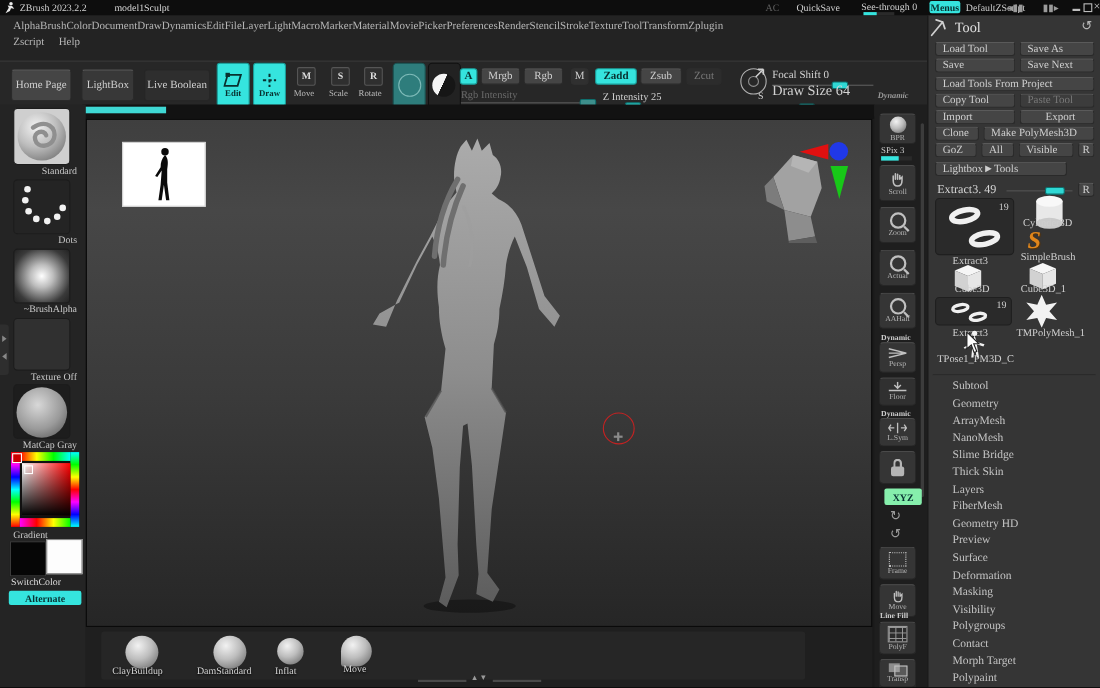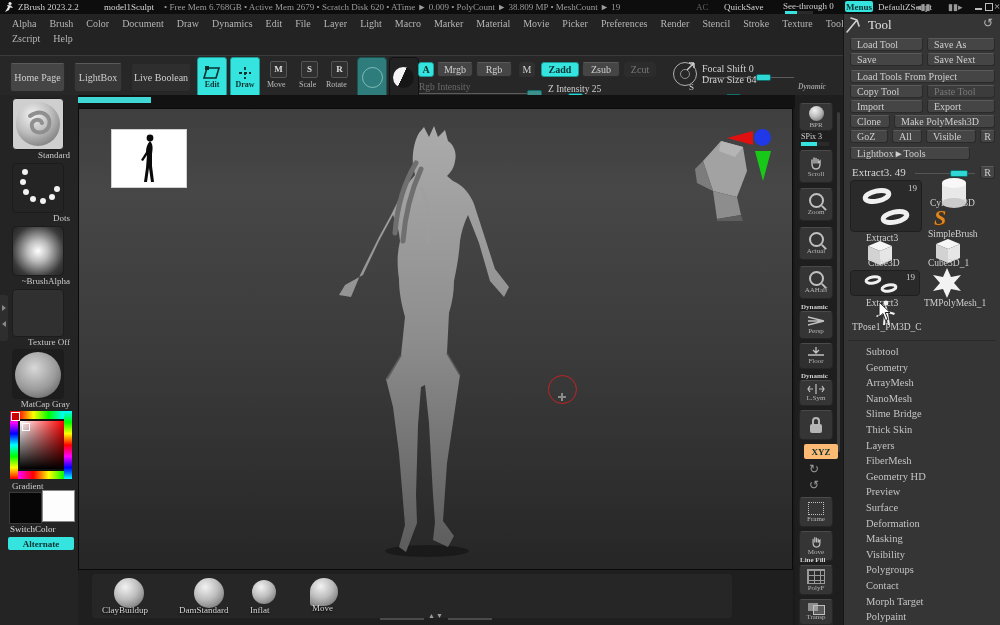--- a/index.html
+++ b/index.html
@@ -50,38 +50,37 @@
 
 <div class="app">
 
   <div class="abs" style="left:0;top:0;width:1000px;height:14px;background:#0d0d0d;">
     <svg class="abs" style="left:3px;top:1px" width="12" height="12" viewBox="0 0 12 12">
       <circle cx="7" cy="2.5" r="1.6" fill="#e8e8e8"></circle>
         <path d="M2,11 L5,6 L4,4 L8,4.5 L10,7 L7,6.5 L6,9 Z" fill="#e8e8e8"></path>
     </svg>
     <span class="txt" style="left:18px;top:2px;font-size:9px;color:#cfcfcf;">ZBrush 2023.2.2</span>
     <span class="txt" style="left:104px;top:2px;font-size:9px;color:#d8d8d8;">model1Sculpt</span>
-    <span class="txt" style="left:164px;top:2px;font-size:9px;color:#9c9c9c;">• Free Mem 6.768GB • Active Mem 2679 • Scratch Disk 620 • ATime ► 0.009 • PolyCount ► 38.809 MP • MeshCount ► 19</span>
     <span class="txt" style="left:696px;top:2px;font-size:9px;color:#606060;">AC</span>
     <span class="txt" style="left:724px;top:2px;font-size:9px;color:#d0d0d0;">QuickSave</span>
     <span class="txt" style="left:783px;top:1px;font-size:9px;color:#d0d0d0;">See-through 0</span>
     <div class="abs" style="left:785px;top:11px;width:28px;height:3px;background:#2a2a2a;">
       <div class="abs" style="left:0;top:0;width:12px;height:3px;background:#35e4de;"></div>
     </div>
     <span class="chip" style="left:845px;top:1px;width:28px;height:11px;background:#35e4de;color:#083232;font-weight:bold;">Menus</span>
     <span class="txt" style="left:878px;top:2px;font-size:9px;color:#cccccc;">DefaultZScript</span>
     <span class="winglyph" style="left:916px;">◂▮▮</span>
     <span class="winglyph" style="left:948px;">▮▮▸</span>
     <div class="abs" style="left:975px;top:8px;width:7px;height:2px;background:#bdbdbd;"></div>
     <div class="abs" style="left:985px;top:3px;width:6px;height:6px;border:1px solid #bdbdbd;"></div>
     <span class="txt" style="left:994px;top:0px;font-size:11px;color:#bdbdbd;">×</span>
   </div>
 
   <div class="abs" style="left:0;top:14px;width:843px;height:41px;background:#232323;border-bottom:1px solid #101010;">
-    <div class="abs" style="left:12px;top:4px;width:820px;display:flex;gap:13px;font-size:10px;color:#b5b5b5;">
+    <div class="abs" style="left:12px;top:4px;width:820px;display:flex;font-size:10px;color:#b5b5b5;">
       <span class="menuitem">Alpha</span>
       <span class="menuitem">Brush</span>
       <span class="menuitem">Color</span>
       <span class="menuitem">Document</span>
       <span class="menuitem">Draw</span>
       <span class="menuitem">Dynamics</span>
       <span class="menuitem">Edit</span>
       <span class="menuitem">File</span>
       <span class="menuitem">Layer</span>
       <span class="menuitem">Light</span>
@@ -186,21 +185,21 @@
     <div style="position:absolute;left:9px;top:9px;width:8px;height:8px;border-radius:50%;border:1px solid #909090;"></div>
     <svg width="12" height="12" viewBox="0 0 12 12" style="position:absolute;left:14px;top:0px;">
         <path d="M2,10 L9,3 M9,3 L9,8 M9,3 L4,3" stroke="#cfcfcf" stroke-width="1.4" fill="none"></path>
       </svg>
     <span class="txt" style="left:18px;top:22px;font-size:9px;color:#cfcfcf;">S</span>
   </div>
 
   <span class="txt" style="left:702px;top:63px;font-size:10px;color:#d2d2d2;">Focal Shift 0</span>
   <div class="track" style="left:702px;top:77px;width:92px;"></div>
   <div class="handle" style="left:756px;top:74px;"></div>
-  <span class="txt" style="left:702px;top:74px;font-size:10px;color:#d2d2d2;">Draw Size 64</span>
+  <span class="txt" style="left:702px;top:74px;font-size:13px;color:#d2d2d2;">Draw Size 64</span>
   <div class="track" style="left:702px;top:97px;width:92px;"></div>
   <div class="handle" style="left:726px;top:94px;"></div>
   <span class="txt" style="left:798px;top:82px;font-size:7.5px;font-weight:bold;font-style:italic;color:#9a9a9a;">Dynamic</span>
 
   <div class="abs" style="left:75px;top:95px;width:720px;height:13px;background:#121212;"></div>
   <div class="abs" style="left:75px;top:97px;width:76px;height:6px;background:#3fd8d4;"></div>
 
   <div class="abs" style="left:0;top:95px;width:78px;height:530px;background:#242424;"></div>
   <div class="abs" style="left:0px;top:295px;width:8px;height:46px;background:#2e2e2e;border-radius:0 3px 3px 0;">
     <div style="position:absolute;left:2px;top:10px;width:0;height:0;border-left:4px solid #888;border-top:3px solid transparent;border-bottom:3px solid transparent;"></div>
@@ -385,21 +384,21 @@
   <span class="minilbl" style="top:372px;">Dynamic</span>
   <div class="ib" style="top:380px;height:26px;">
     <svg width="18" height="10" viewBox="0 0 18 10">
         <path d="M9,0 V10 M1,5 H6 M3,2 L1,5 L3,8 M17,5 H12 M15,2 L17,5 L15,8" stroke="#c0c0c0" stroke-width="1.2" fill="none"></path>
       </svg>
     <span class="lbl">L.Sym</span>
   </div>
   <div class="ib" style="top:410px;height:30px;">
     <div class="lock"></div>
   </div>
-  <div class="chip" style="left:804px;top:444px;width:34px;height:15px;background:#fdba74;color:#083232;font-weight:bold;font-size:9px;">
+  <div class="chip" style="left:804px;top:444px;width:34px;height:15px;background:#86efac;color:#083232;font-weight:bold;font-size:9px;">
       <span>XYZ</span>
     </div>
   <span class="txt" style="left:809px;top:462px;font-size:12px;color:#9a9a9a;">↻</span>
   <span class="txt" style="left:809px;top:478px;font-size:12px;color:#9a9a9a;">↺</span>
 
   <div class="ib" style="top:497px;height:30px;">
     <div style="width:14px;height:11px;border:1px dotted #c0c0c0;"></div>
     <span class="lbl">Frame</span>
   </div>
   <div class="ib" style="top:531px;height:30px;">
@@ -441,21 +440,21 @@
     </div>
   <div class="btn left" style="left:850px;top:85px;width:73px;height:13px;">
       <span>Copy Tool</span>
     </div>
   <div class="btn left dim" style="left:927px;top:85px;width:68px;height:13px;">
       <span>Paste Tool</span>
     </div>
   <div class="btn left" style="left:850px;top:100px;width:73px;height:13px;">
       <span>Import</span>
     </div>
-  <div class="btn left" style="left:927px;top:100px;width:68px;height:13px;">
+  <div class="btn left" style="left:927px;top:100px;width:68px;height:13px;justify-content:center;">
       <span>Export</span>
     </div>
   <div class="btn left" style="left:850px;top:115px;width:40px;height:13px;">
       <span>Clone</span>
     </div>
   <div class="btn left" style="left:894px;top:115px;width:101px;height:13px;align-items:center;">
       <span>Make PolyMesh3D</span>
     </div>
   <div class="btn left" style="left:850px;top:130px;width:38px;height:13px;">
       <span>GoZ</span>

